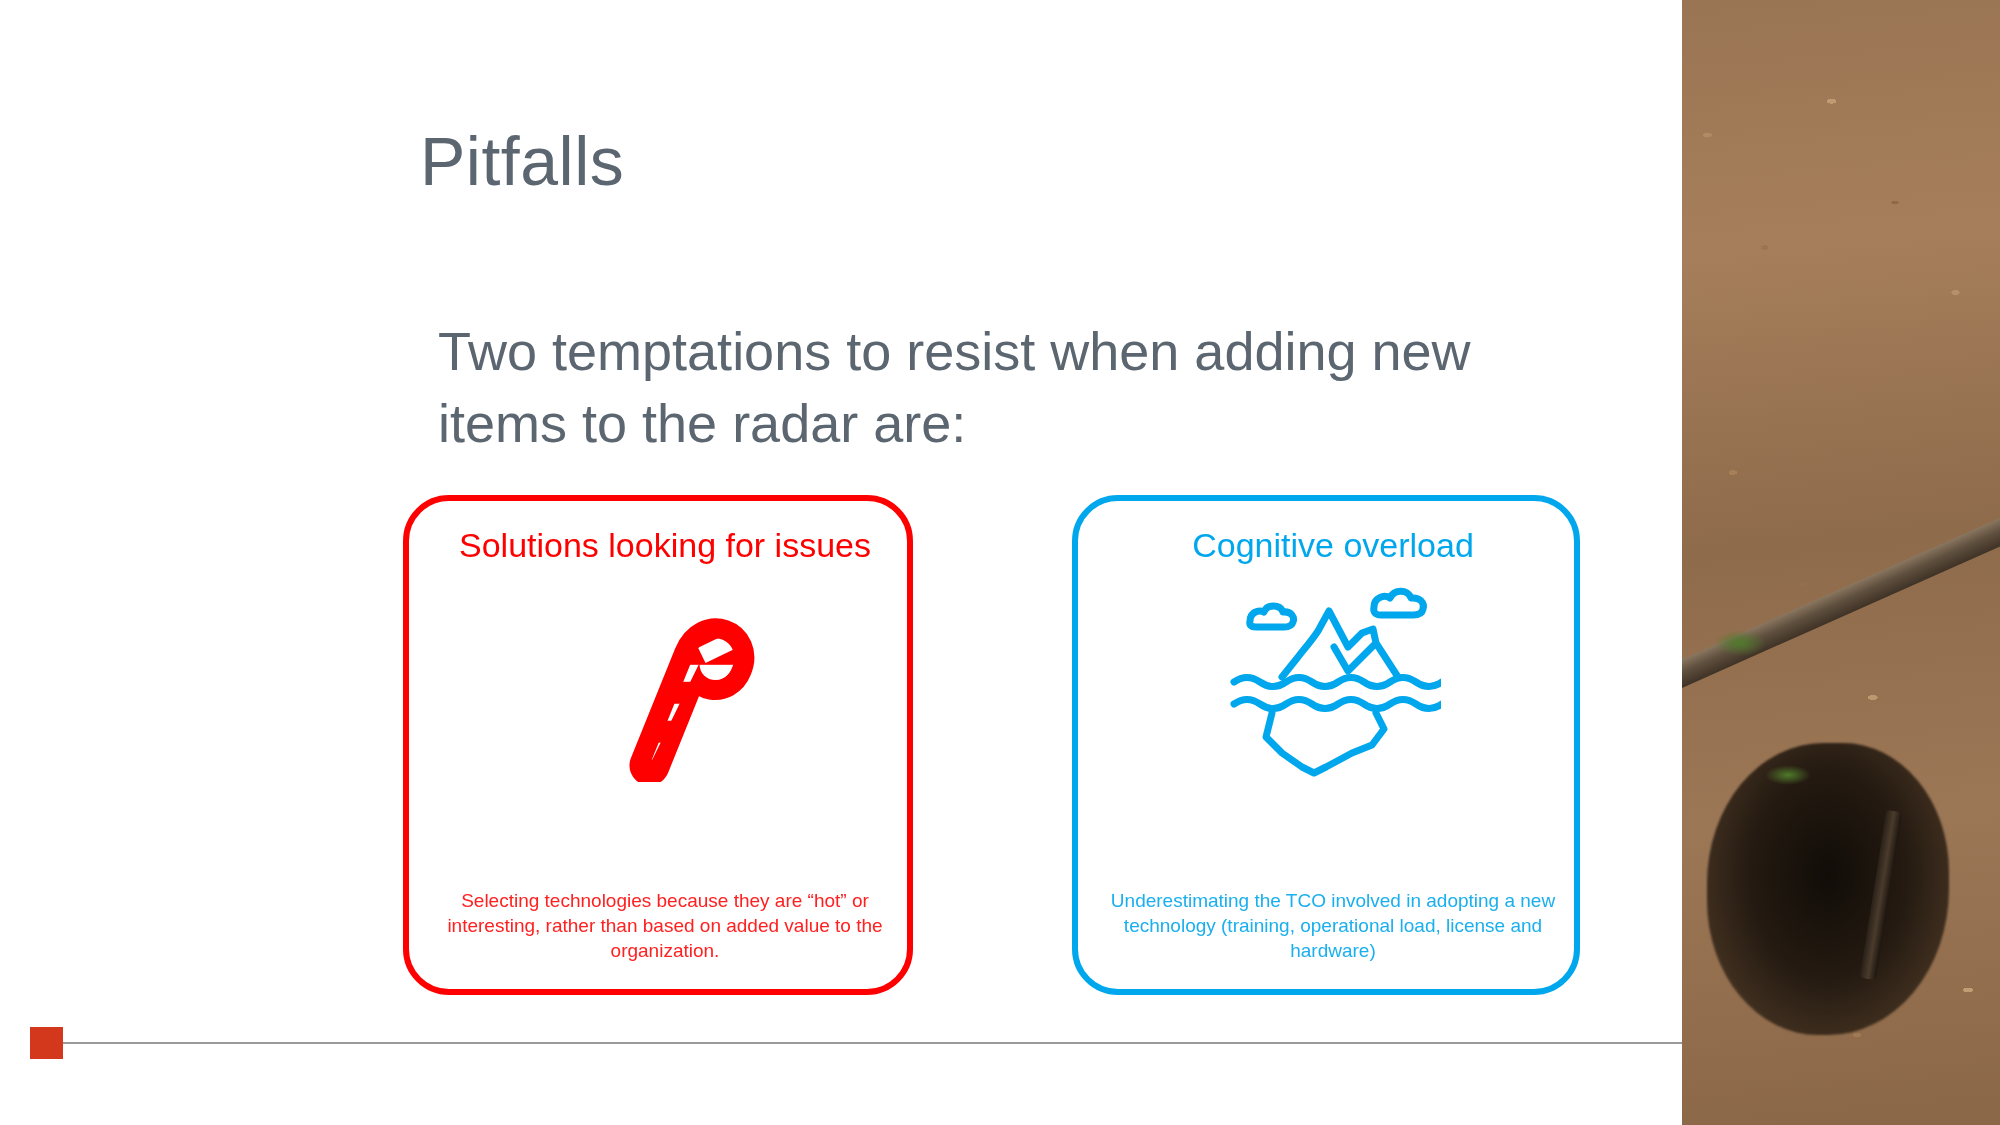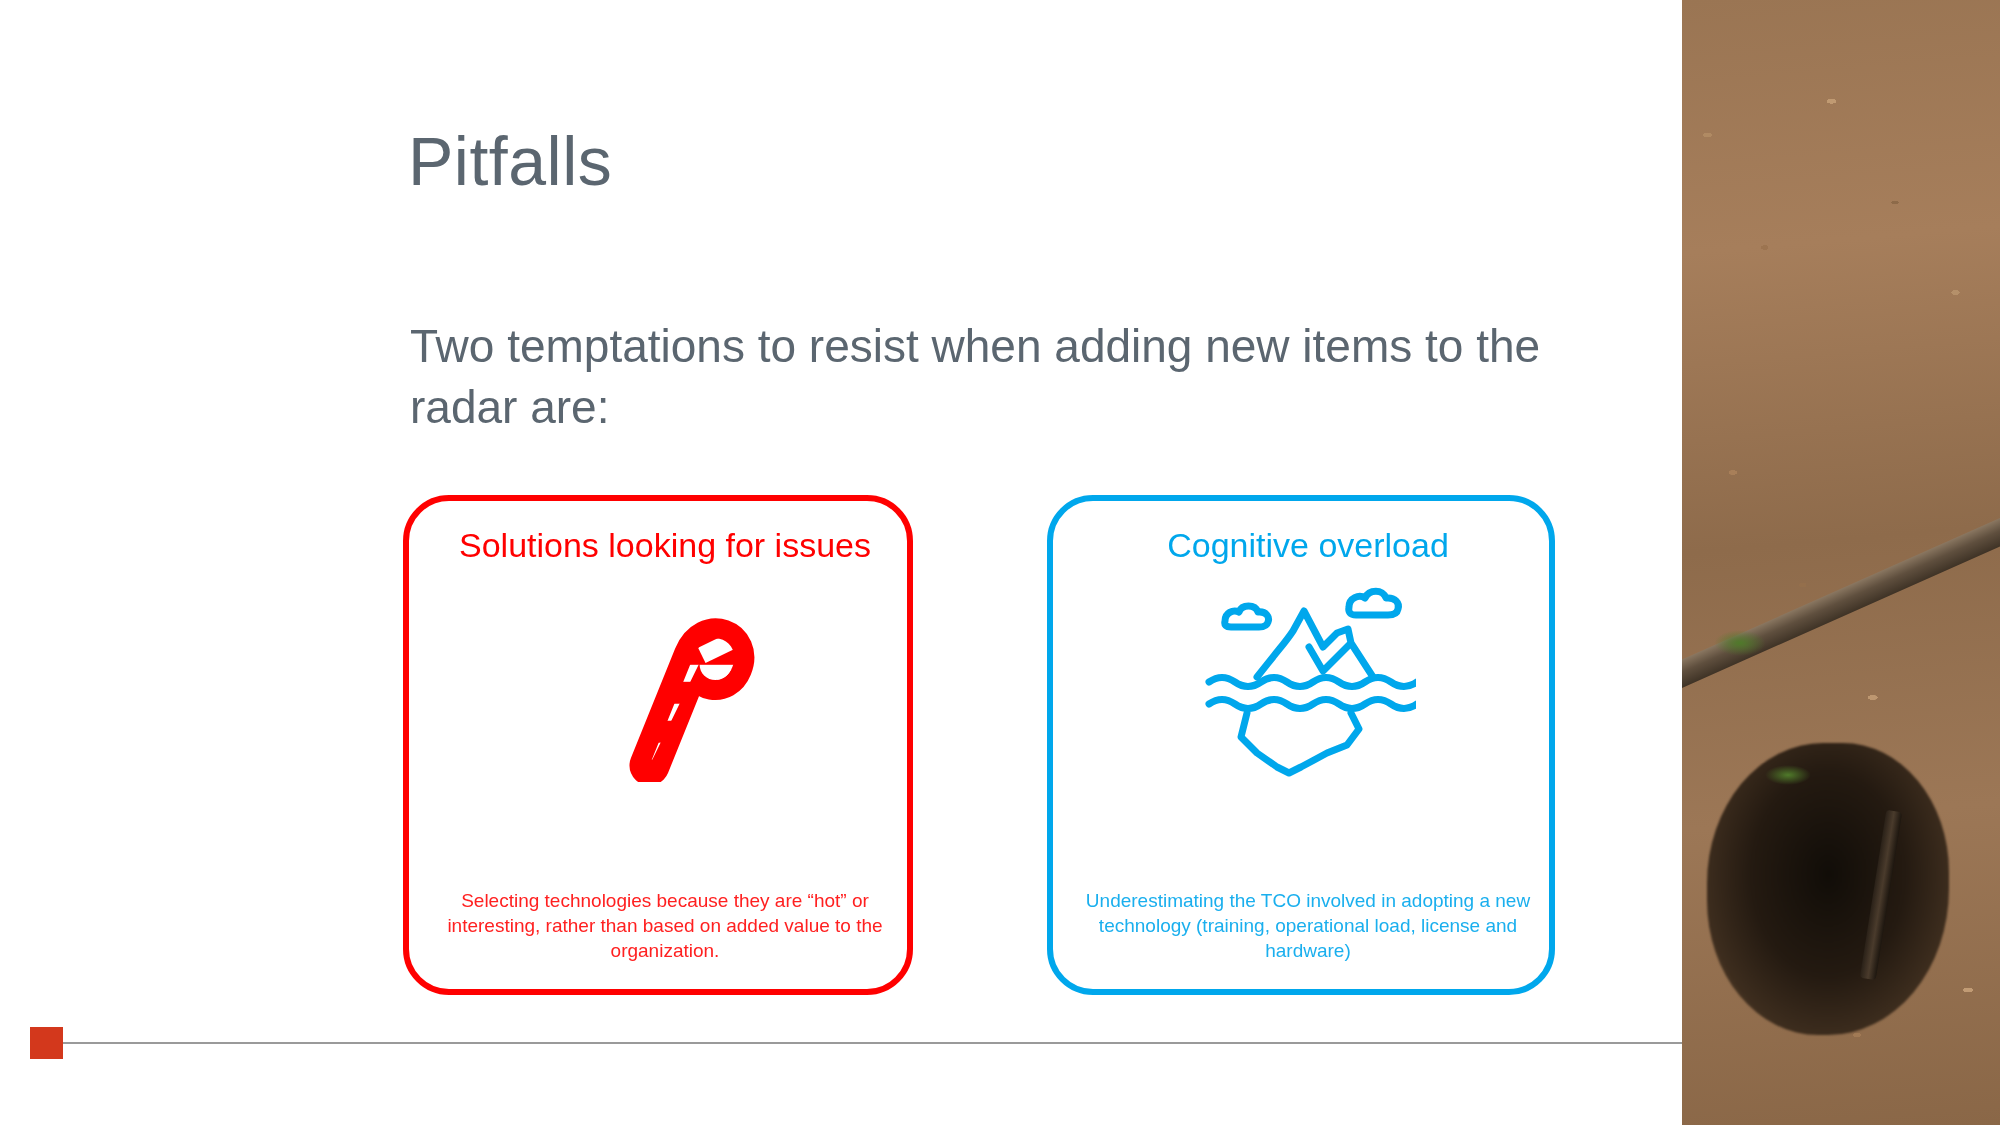--- a/index.html
+++ b/index.html
@@ -11,35 +11,35 @@
   }
   #slide {
     position:relative;
     width:2000px; height:1125px;
     background:#ffffff;
   }
 
   
   #title {
     position:absolute;
-    left:408px; top:125px;
+    left:420px; top:125px;
     font-size:68px;
     font-weight:400;
     letter-spacing:0.5px;
     color:#5B6670;
     line-height:1.08;
     white-space:nowrap;
   }
 
   
   #subtitle {
     position:absolute;
-    left:410px; top:316px;
+    left:438px; top:316px;
     width:1140px;
-    font-size:46px;
+    font-size:54px;
     font-weight:400;
     color:#5B6670;
     line-height:1.33;
   }
 
   
   .card {
     position:absolute;
     top:495px;
     height:500px;
@@ -49,21 +49,21 @@
     flex-direction:column;
     align-items:center;
     padding:14px 4px 16px 18px;
   }
   #card-red {
     left:403px;
     width:510px;
     border:6px solid #FF0000;
   }
   #card-blue {
-    left:1047px;
+    left:1072px;
     width:508px;
     border:6px solid #00A7EC;
   }
   .card-title {
     font-size:34px;
     font-weight:400;
     line-height:1.2;
     text-align:center;
     margin-top:10px;
   }

